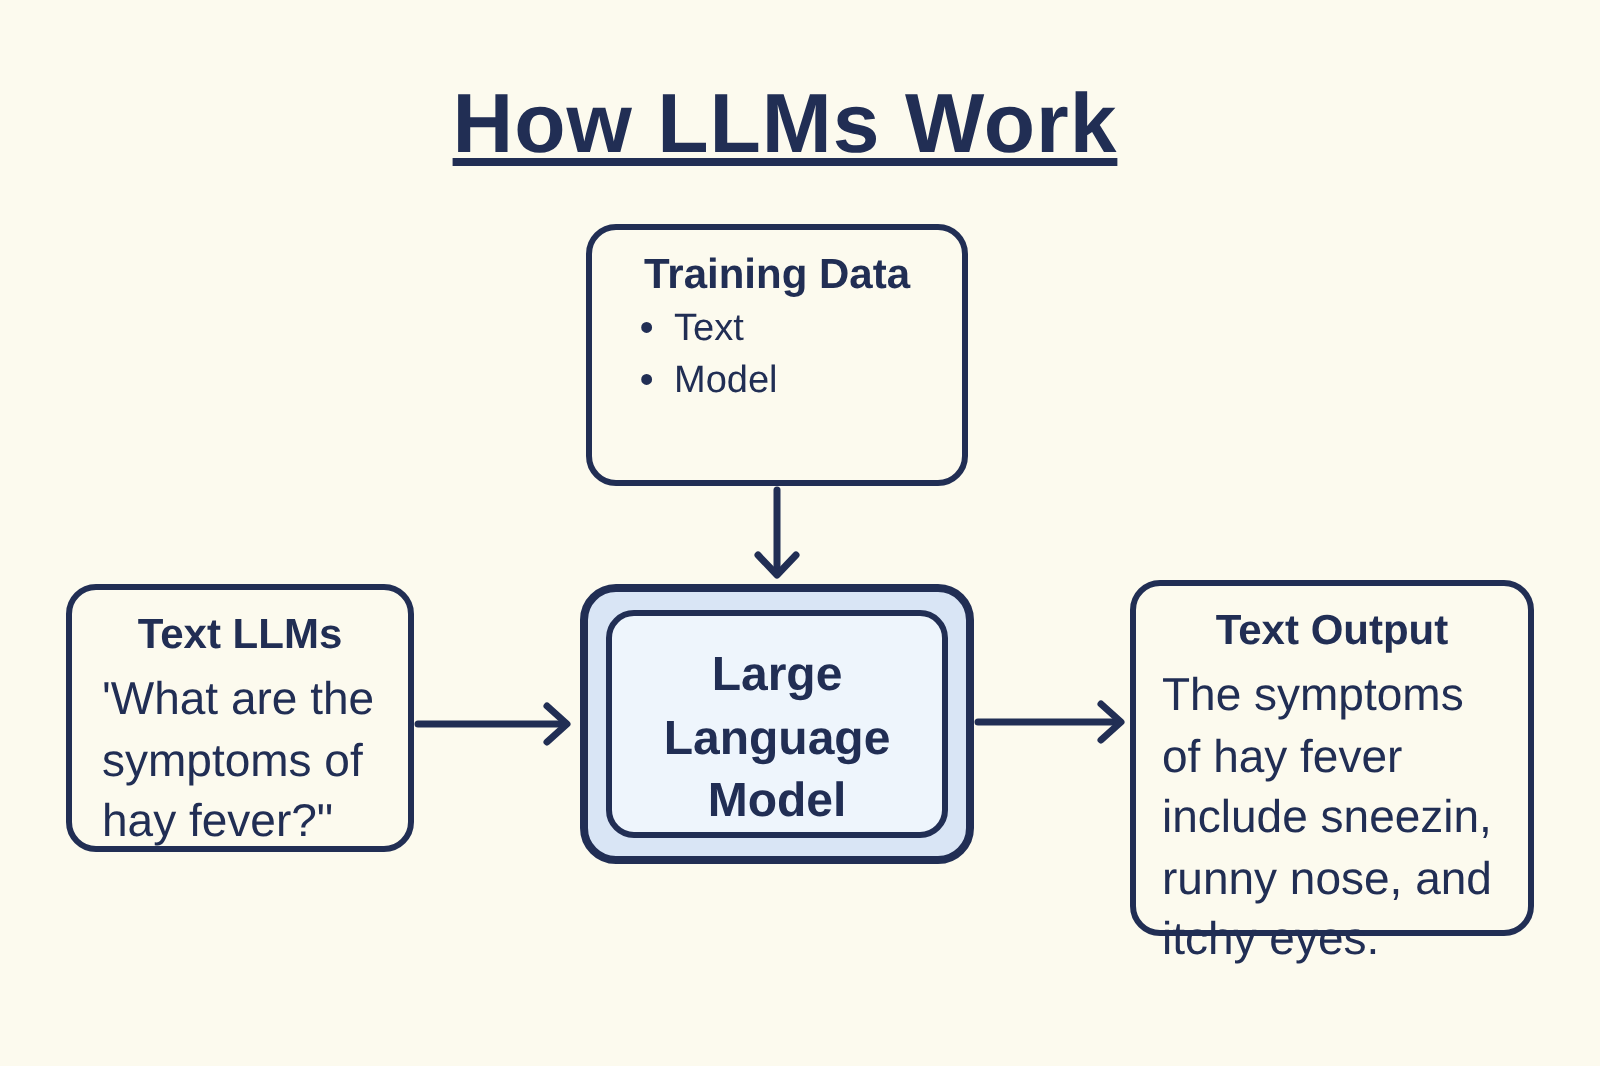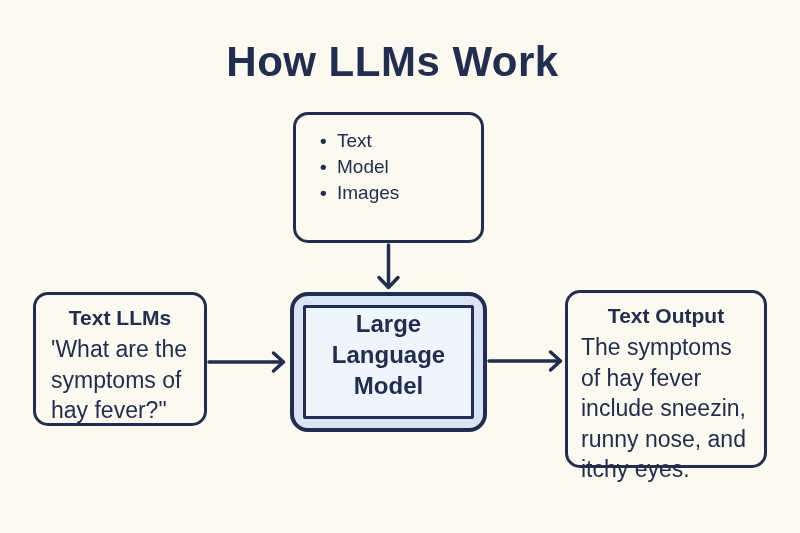--- a/index.html
+++ b/index.html
@@ -25,20 +25,21 @@
   .page-title {
     position: absolute;
     top: 38px;
     left: 0;
     width: 785px;
     text-align: center;
     font-size: 42px;
     font-weight: bold;
     letter-spacing: 0.5px;
     color: var(--navy);
+    text-decoration: underline;
   }
   .box {
     position: absolute;
     border: 3px solid var(--navy);
     border-radius: 15px;
     background: transparent;
   }
   .box-title {
     text-align: center;
     font-size: 21px;
@@ -48,21 +49,21 @@
   .box-body {
     font-size: 23px;
     line-height: 1.33;
     white-space: pre-line;
     padding: 4px 8px 0 15px;
   }
   
   .training-box { left: 293px; top: 112px; width: 191px; height: 131px; }
   .training-list {
     list-style: none;
-    margin-top: 13px;
+    margin-top: 2px;
     padding-left: 24px;
     font-size: 19px;
     line-height: 1.36;
   }
   .training-list li::before {
     content: "\2022";
     display: inline-block;
     width: 17px;
     font-weight: bold;
   }
@@ -74,24 +75,24 @@
     left: 290px; top: 292px; width: 197px; height: 140px;
     border: 4px solid var(--navy);
     border-radius: 18px;
     background: var(--llm-outer-fill);
     padding: 9px;
     display: flex;
   }
   .llm-inner {
     flex: 1;
     border: 3px solid var(--navy);
-    border-radius: 2px;
+    border-radius: 14px;
     background: var(--llm-inner-fill);
     display: flex;
-    align-items: flex-start;
+    align-items: flex-end;
     justify-content: center;
   }
   .llm-label {
     font-size: 24px;
     font-weight: bold;
     text-align: center;
     line-height: 1.3;
     white-space: pre-line;
   }
   
@@ -128,24 +129,24 @@
       <line x1="209" y1="362" x2="281" y2="362"></line>
       <polyline points="273.5,353 283.5,362 273.5,371"></polyline>
     </g>
     <g>
       <line x1="489" y1="361" x2="558" y2="361"></line>
       <polyline points="550.5,352 560.5,361 550.5,370"></polyline>
     </g>
   </svg>
 
   <div class="box training-box">
+    <div class="box-title">Training Data</div>
     <ul class="training-list">
       <li>Text</li>
       <li>Model</li>
-      <li>Images</li>
     </ul>
   </div>
 
   <div class="box input-box">
     <div class="box-title">Text LLMs</div>
     <div class="box-body">'What are the
 symptoms of
 hay fever?"</div>
   </div>
 

